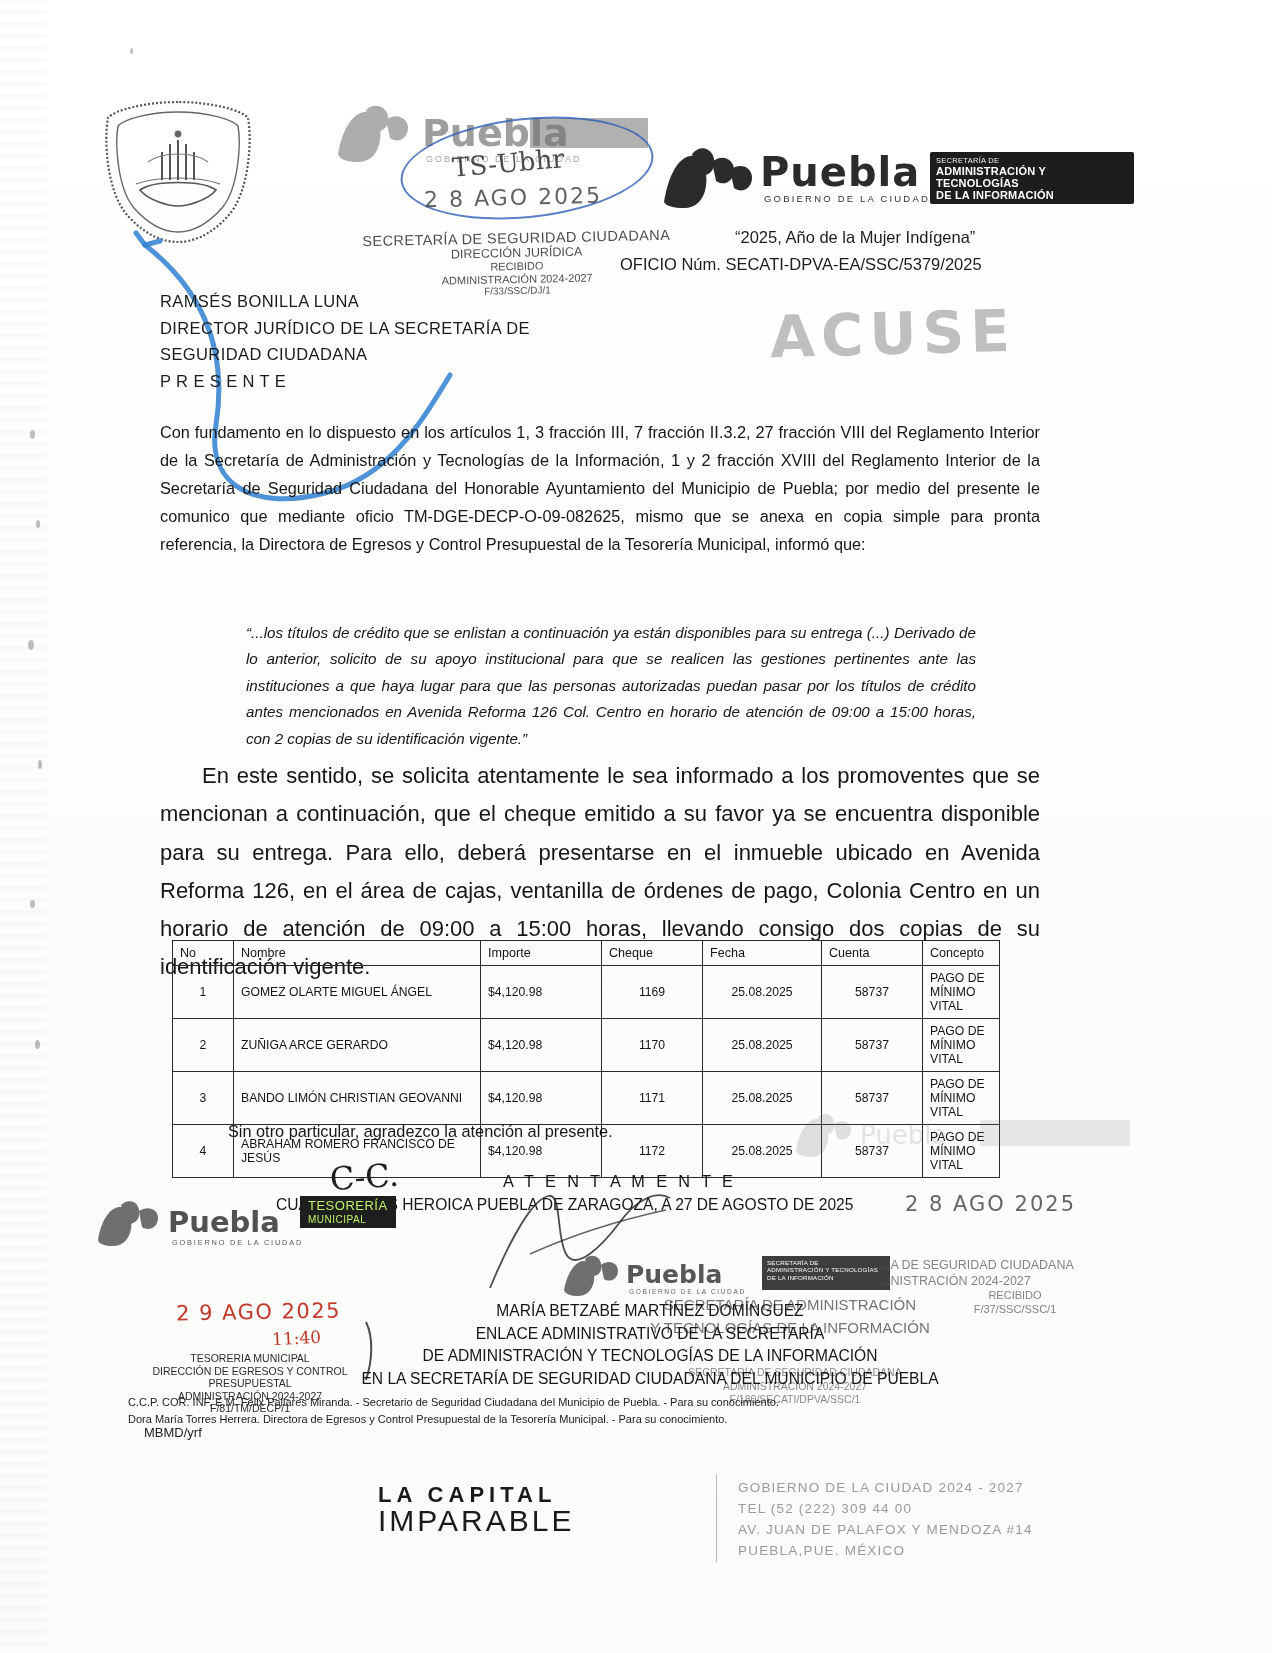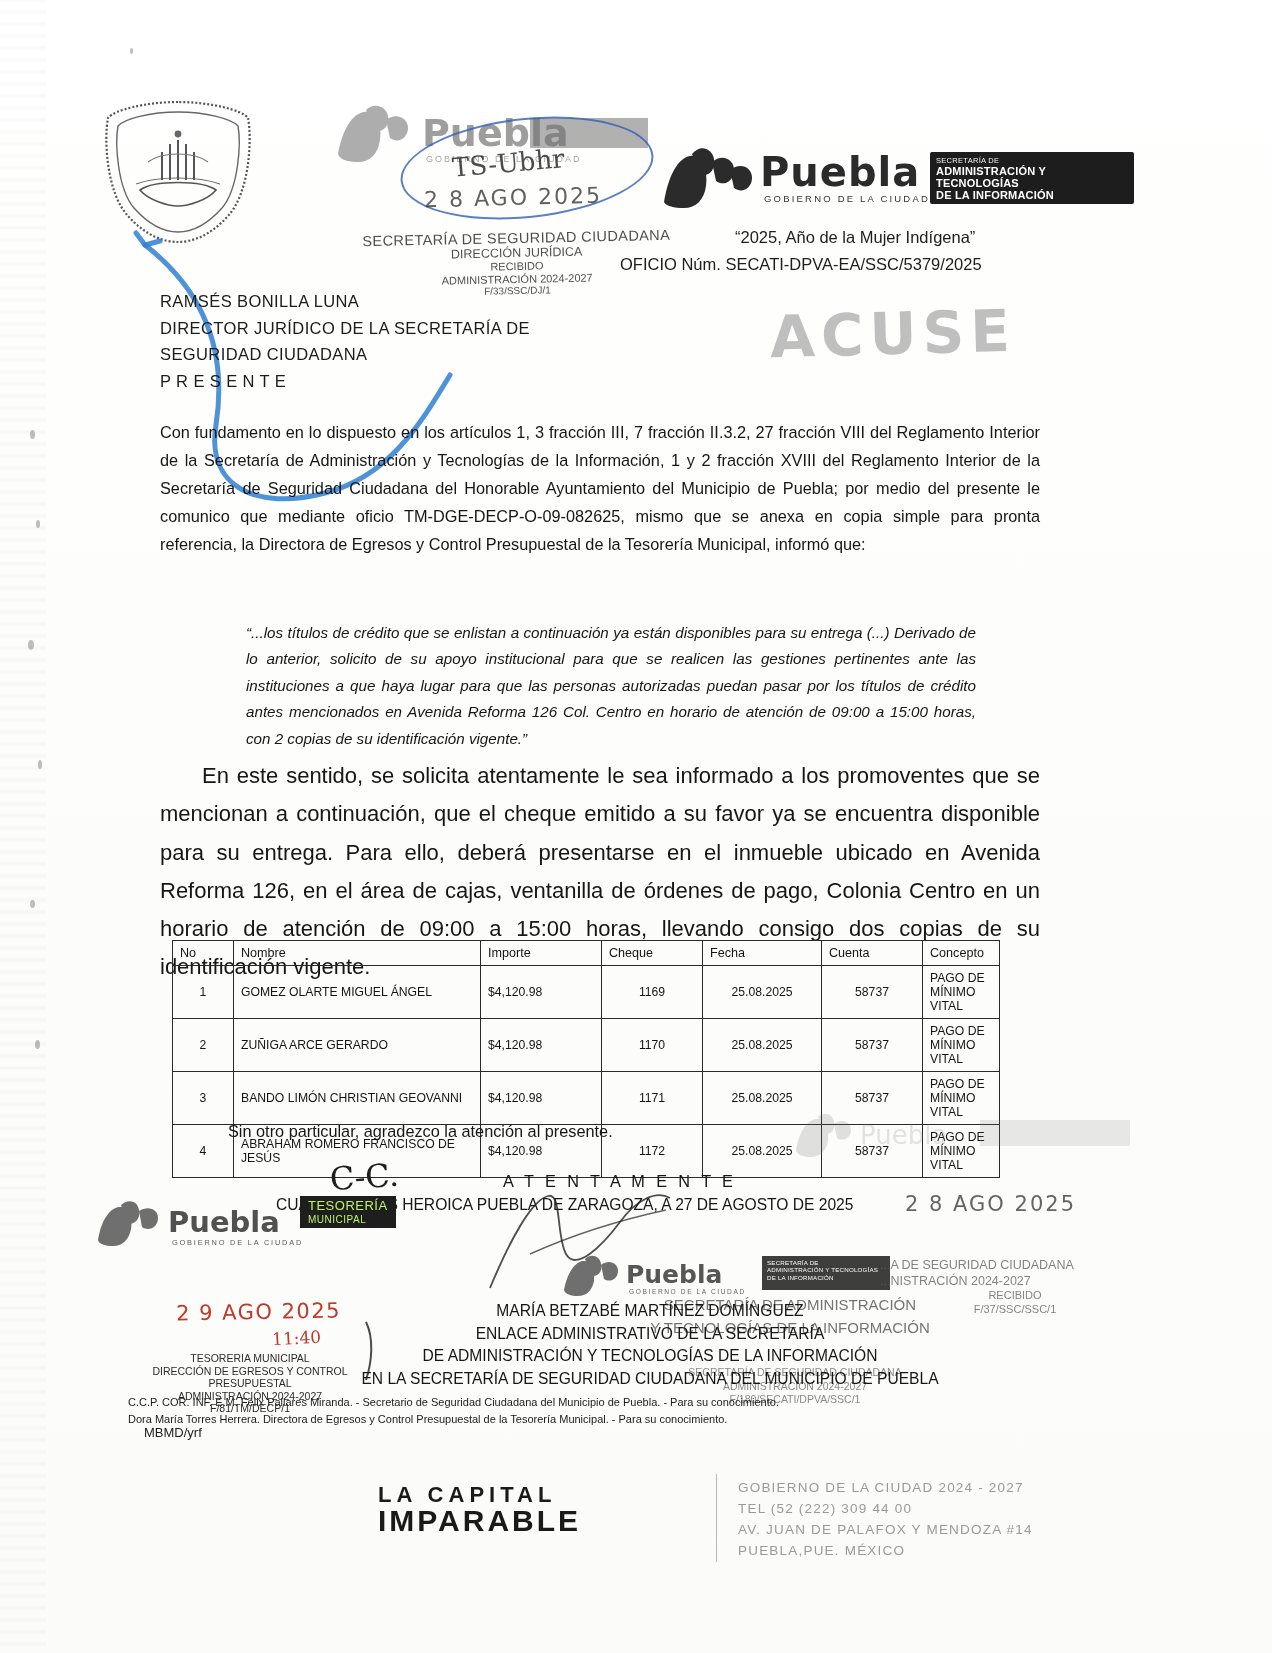--- a/index.html
+++ b/index.html
@@ -207,21 +207,21 @@
   }
   .faint-stamp-top{
     position:absolute;left:790px;top:1110px;width:350px;height:50px;opacity:.45;
   }
 
   
   .footer-brand{
     position:absolute;left:378px;top:1482px;width:310px;color:#1a1a1a;
   }
   .footer-brand .l1{font-size:22px;letter-spacing:5px;font-weight:bold;}
-  .footer-brand .l2{font-size:30px;letter-spacing:3px;font-weight:bold;margin-top:-4px;}
+  .footer-brand .l2{font-size:30px;letter-spacing:3px;font-weight:normal;margin-top:-4px;}
   .footer-rule{
     position:absolute;left:716px;top:1474px;width:1px;height:88px;background:#b9b9b9;
   }
   .footer-addr{
     position:absolute;left:738px;top:1478px;font-size:13.5px;line-height:1.55;
     color:#9a9a9a;letter-spacing:1.2px;
   }
 </style>
 </head>
 <body>

